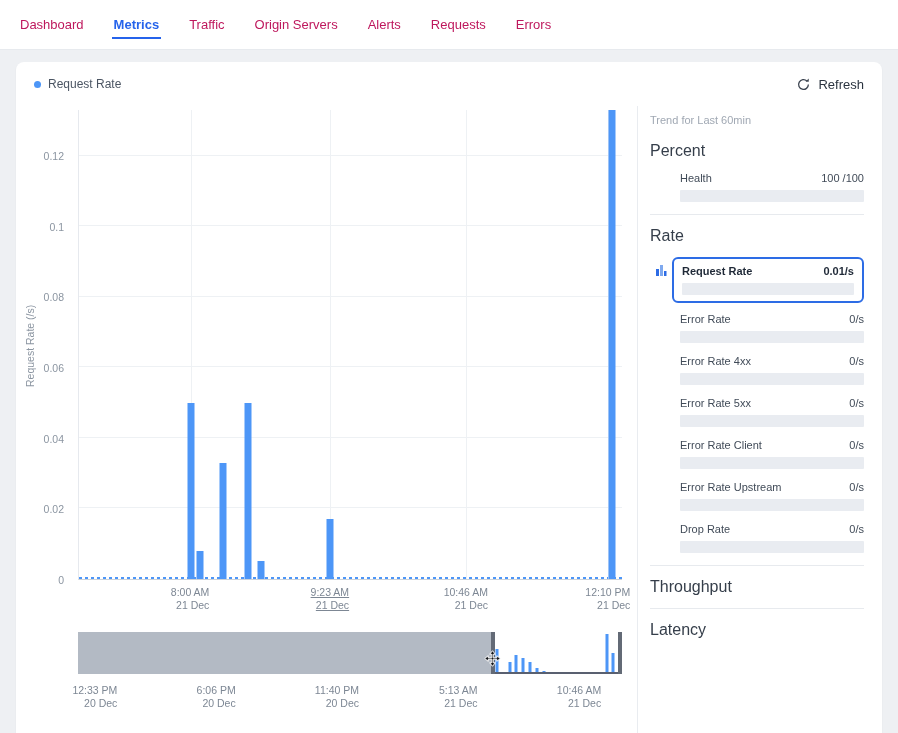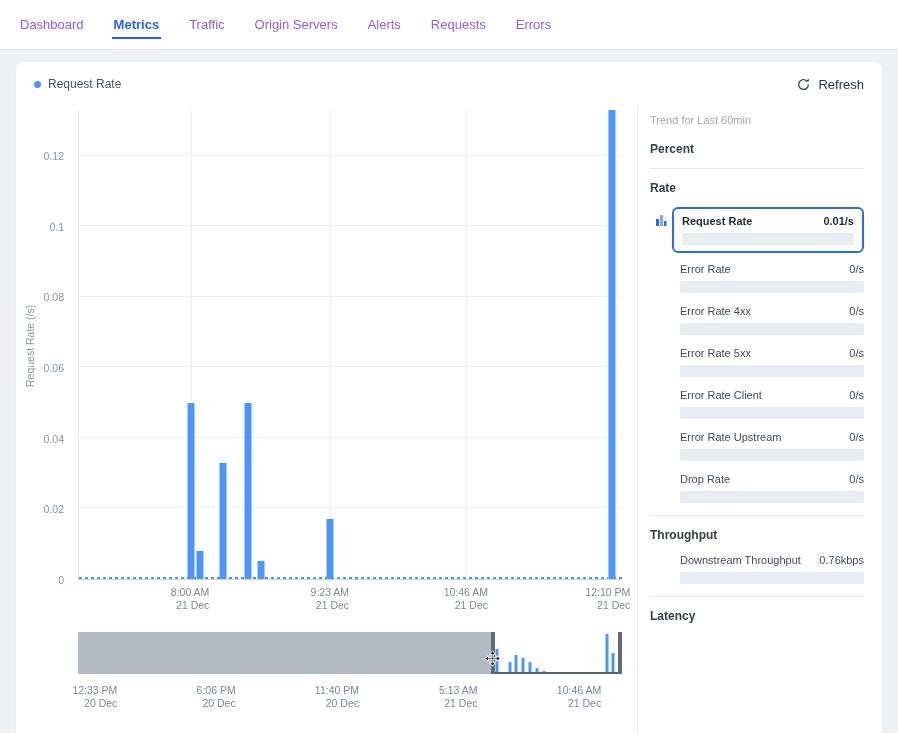--- a/index.html
+++ b/index.html
@@ -1,20 +1,20 @@
 <!DOCTYPE html>
 <html><head>
 <meta charset="utf-8">
 <style>
   * { margin:0; padding:0; box-sizing:border-box; }
   html,body { width:898px; height:733px; background:#eef0f3; font-family:"Liberation Sans", sans-serif; overflow:hidden; position:relative; }
 
   
   .topnav { position:absolute; top:0; left:0; right:0; height:50px; background:#fff; border-bottom:1px solid #e7eaee; display:flex; align-items:center; gap:26px; padding:0 18px; }
-  .tab { font-size:13px; color:#8b5cf6; cursor:pointer; padding:6px 2px 5px; border-bottom:2px solid transparent; white-space:nowrap; }
+  .tab { font-size:13px; color:#be185d; cursor:pointer; padding:6px 2px 5px; border-bottom:2px solid transparent; white-space:nowrap; }
   .tab.active { color:#2563eb; font-weight:700; border-bottom-color:#2563eb; }
 
   
   .card { position:absolute; left:16px; right:16px; top:62px; height:699px; background:#fff; border-radius:8px; box-shadow:0 1px 2px rgba(20,30,50,.06); overflow:hidden; }
   .card-header { position:absolute; top:0; left:0; right:0; height:44px; display:flex; align-items:center; justify-content:space-between; padding:0 18px; }
   .legend { display:flex; align-items:center; gap:7px; cursor:pointer; }
   .legend .dot { width:7px; height:7px; border-radius:50%; background:#4d96f7; }
   .legend .lbl { font-size:12px; color:#4b5563; }
   .hdr-right { display:flex; align-items:center; gap:26px; }
   .refresh { display:flex; align-items:flex-end; gap:7px; background:none; border:none; font-family:inherit; font-size:13px; color:#2b3440; cursor:pointer; }
@@ -40,21 +40,21 @@
   .bbar { position:absolute; bottom:0; width:3px; transform:translateX(-50%); background:#4d96f7; }
   .brush-mask { position:absolute; left:0; top:0; bottom:0; background:#b3bac4; }
   .brush-handle { position:absolute; top:0; bottom:0; width:4px; background:#636a76; transform:translateX(-50%); cursor:ew-resize; }
   .brush-baseline { position:absolute; bottom:0; height:2px; background:#596070; }
   .brush-labels { position:absolute; left:62px; top:578px; width:544px; height:28px; }
   .cursor-icon { position:absolute; left:468px; top:544px; width:17px; height:17px; z-index:5; }
 
   
   .sidebar { position:absolute; left:621px; top:44px; bottom:0; right:0; border-left:1px solid #e9ecf0; padding:8px 18px 0 12px; overflow:hidden; }
   .sb-title { font-size:11px; color:#a0a8b3; margin-bottom:16px; }
-  .sb-heading { font-size:12px; font-weight:700; color:#353e4a; margin-bottom:12px; }
+  .sb-heading { font-size:16px; font-weight:400; color:#353e4a; margin-bottom:12px; }
   .metric-row { margin:0 0 12px 30px; cursor:pointer; }
   .m-top { display:flex; justify-content:space-between; align-items:baseline; }
   .m-label { font-size:11px; color:#414b58; }
   .m-value { font-size:11px; color:#414b58; }
   .sparkline { height:12px; background:#e9ecf1; margin-top:6px; border-radius:1px; }
   .divider { border-top:1px solid #e7eaee; margin:2px 0 12px; }
   .metric-row.selected { margin-left:22px; border:2px solid #2d6ce5; border-radius:6px; padding:6px 8px; position:relative; margin-bottom:10px; }
   .metric-row.selected .m-label, .metric-row.selected .m-value { font-weight:700; color:#1f2937; }
   .chart-mini-icon { position:absolute; left:-19px; top:5px; width:12px; height:12px; }
 </style>
@@ -118,21 +118,21 @@
         <div class="bar" title="Request Rate 8:33 AM: 0.05" style="left: 31.1%; height: 37.594%; background: rgb(77, 150, 247);"></div>
         <div class="bar" title="Request Rate 8:41 AM: 0.005" style="left: 33.5%; height: 3.7594%; background: rgb(77, 150, 247);"></div>
         <div class="bar" title="Request Rate 9:23 AM: 0.017" style="left: 46.3%; height: 12.782%; background: rgb(77, 150, 247);"></div>
         <div class="bar" title="Request Rate 12:11 PM: 0.133" style="left: 98.2%; height: 100%; background: rgb(77, 150, 247);"></div>
       </div>
     <div class="xlabels" id="xLabels">
         <div class="xlabel" style="left: 20.6%;">
           <div>8:00 AM</div>
           <div>21 Dec</div>
         </div>
-        <div class="xlabel" style="left: 46.3%;">
+        <div class="xlabel" style="left: 46.3%; text-decoration: underline;">
           <div>9:23 AM</div>
           <div>21 Dec</div>
         </div>
         <div class="xlabel" style="left: 71.3%;">
           <div>10:46 AM</div>
           <div>21 Dec</div>
         </div>
         <div class="xlabel" style="left: 97.4%;">
           <div>12:10 PM</div>
           <div>21 Dec</div>
@@ -179,20 +179,27 @@
 
     <svg class="cursor-icon" viewBox="0 0 24 24">
       <path d="M12 1l4 5h-3v5h5V8l5 4-5 4v-3h-5v5h3l-4 5-4-5h3v-5H6v3l-5-4 5-4v3h5V6H8z" fill="#14171c" stroke="#ffffff" stroke-width="1.4"></path>
     </svg>
   </section>
 
   <aside class="sidebar">
     <div class="sb-title">Trend for Last 60min</div>
 
     <div class="sb-heading">Percent</div>
+    <div class="metric-row">
+      <div class="m-top">
+        <span class="m-label">Health</span>
+        <span class="m-value">100 /100</span>
+      </div>
+      <div class="sparkline"></div>
+    </div>
 
     <div class="divider"></div>
     <div class="sb-heading">Rate</div>
 
     <div class="metric-row selected">
       <svg class="chart-mini-icon" viewBox="0 0 12 12">
         <rect x="1" y="5" width="3" height="7" fill="#2d6ce5"></rect>
         <rect x="5" y="1" width="3" height="11" fill="#7fa9ef"></rect>
         <rect x="9" y="7" width="2.5" height="5" fill="#2d6ce5"></rect>
       </svg>
@@ -248,24 +255,17 @@
         <span class="m-label">Drop Rate</span>
         <span class="m-value">0/s</span>
       </div>
       <div class="sparkline"></div>
     </div>
 
     <div class="divider"></div>
     <div class="sb-heading">Throughput</div>
 
 
-    <div class="metric-row">
-      <div class="m-top">
-        <span class="m-label">Downstream Throughput</span>
-        <span class="m-value">0.76kbps</span>
-      </div>
-      <div class="sparkline"></div>
-    </div>
 
     <div class="divider"></div>
     <div class="sb-heading">Latency</div>
   </aside>
 </main>
 
 </body></html>

